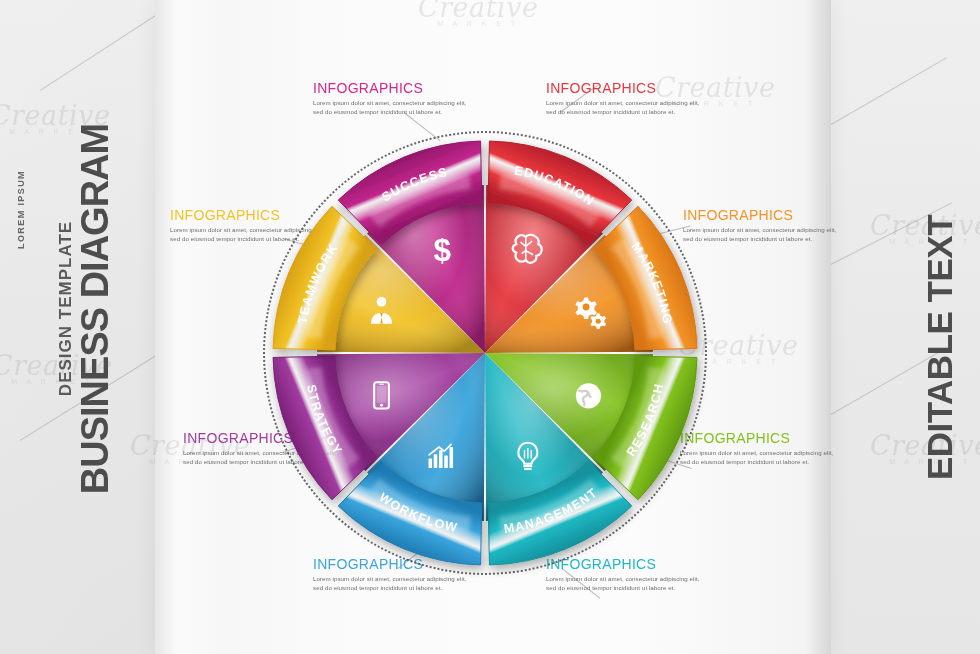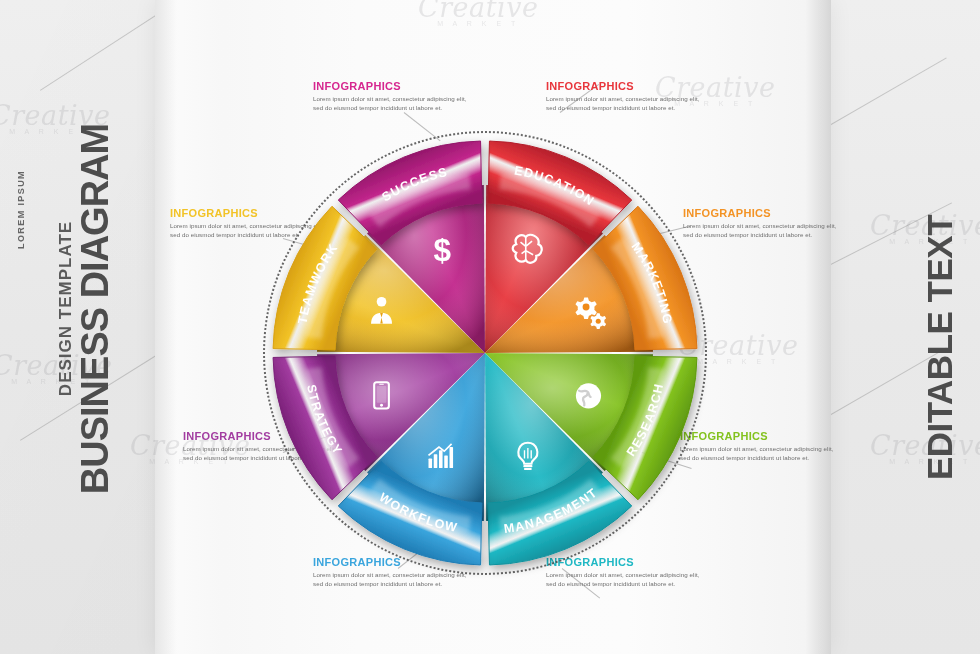--- a/index.html
+++ b/index.html
@@ -95,22 +95,22 @@
     text-align:center;
     margin-top:-3px;
   }
 
   
   .info{
     position:absolute;
     width:155px;
   }
   .info h3{
-    font-size:11px;
-    font-weight:bold;
+    font-size:14px;
+    font-weight:normal;
     letter-spacing:.3px;
     margin-bottom:3px;
   }
   .info p{
     font-size:6.2px;
     line-height:8.6px;
     color:#6e6e6e;
     letter-spacing:.05px;
   }
 

